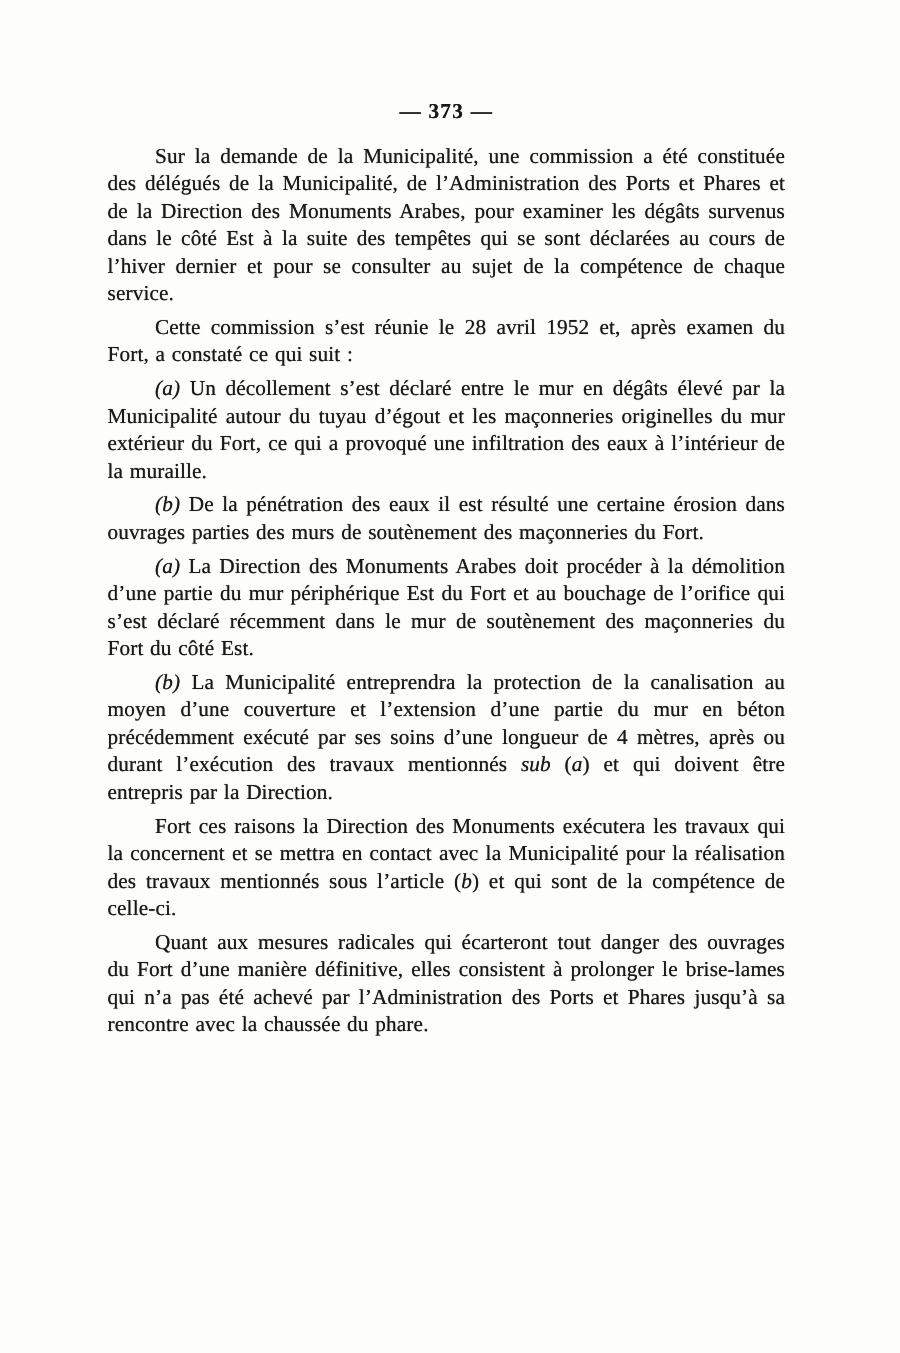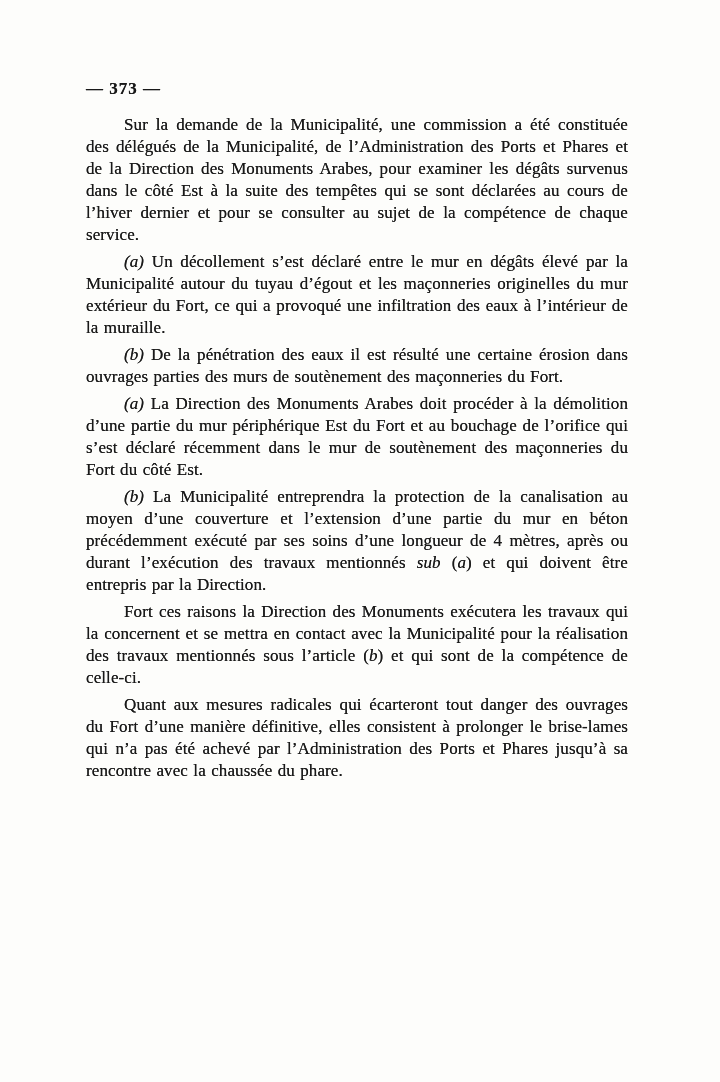--- a/index.html
+++ b/index.html
@@ -16,20 +16,21 @@
     position: relative;
     width: 720px;
     height: 1082px;
     box-sizing: border-box;
   }
   .page-number {
     position: absolute;
     top: 79px;
     left: 86px;
     width: 542px;
+    text-align: center;
     font-size: 17px;
     font-weight: 700;
     letter-spacing: 1px;
     text-shadow: 0 0 0.5px rgba(25,25,25,0.8);
   }
   .document-body {
     position: absolute;
     top: 114px;
     left: 86px;
     width: 542px;
@@ -48,20 +49,21 @@
     font-style: italic;
   }
 </style>
 </head>
 <body style="background: rgb(253, 253, 251); color: rgb(25, 25, 25);">
 
 <div class="page">
   <div class="page-number">— 373 —</div>
   <div class="document-body">
       <p class="para"><span>Sur la demande de la Municipalité, une commission a été constituée des délégués de la Municipalité, de l’Administration des Ports et Phares et de la Direction des Monuments Arabes, pour examiner les dégâts survenus dans le côté Est à la suite des tempêtes qui se sont déclarées au cours de l’hiver dernier et pour se consulter au sujet de la compétence de chaque service.</span></p>
+      <p class="para"><span>Cette commission s’est réunie le 28 avril 1952 et, après examen du Fort, a constaté ce qui suit :</span></p>
       <p class="para"><em>(a)</em><span> Un décollement s’est déclaré entre le mur en dégâts élevé par la Municipalité autour du tuyau d’égout et les maçonneries originelles du mur extérieur du Fort, ce qui a provoqué une infiltration des eaux à l’intérieur de la muraille.</span></p>
       <p class="para"><em>(b)</em><span> De la pénétration des eaux il est résulté une certaine érosion dans ouvrages parties des murs de soutènement des maçonneries du Fort.</span></p>
       <p class="para"><em>(a)</em><span> La Direction des Monuments Arabes doit procéder à la démolition d’une partie du mur périphérique Est du Fort et au bouchage de l’orifice qui s’est déclaré récemment dans le mur de soutènement des maçonneries du Fort du côté Est.</span></p>
       <p class="para"><em>(b)</em><span> La Municipalité entreprendra la protection de la canalisation au moyen d’une couverture et l’extension d’une partie du mur en béton précédemment exécuté par ses soins d’une longueur de 4 mètres, après ou durant l’exécution des travaux mentionnés </span><em>sub</em><span> (</span><em>a</em><span>) et qui doivent être entrepris par la Direction.</span></p>
       <p class="para"><span>Fort ces raisons la Direction des Monuments exécutera les travaux qui la concernent et se mettra en contact avec la Municipalité pour la réalisation des travaux mentionnés sous l’article (</span><em>b</em><span>) et qui sont de la compétence de celle-ci.</span></p>
       <p class="para"><span>Quant aux mesures radicales qui écarteront tout danger des ouvrages du Fort d’une manière définitive, elles consistent à prolonger le brise-lames qui n’a pas été achevé par l’Administration des Ports et Phares jusqu’à sa rencontre avec la chaussée du phare.</span></p>
     </div>
 </div>
 
 </body></html>

